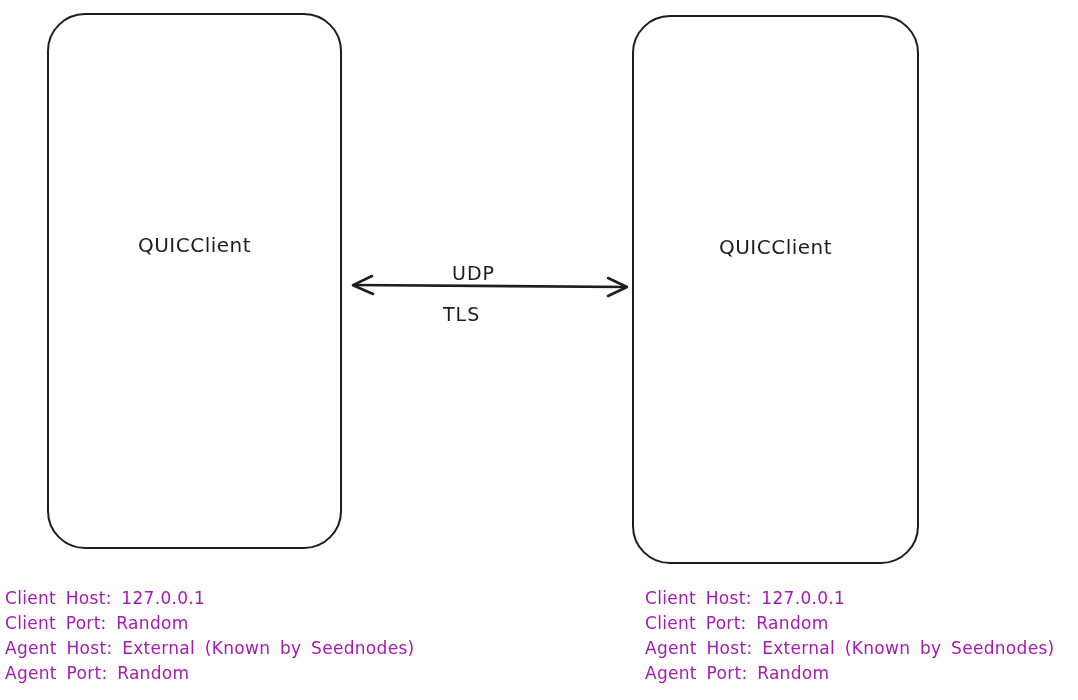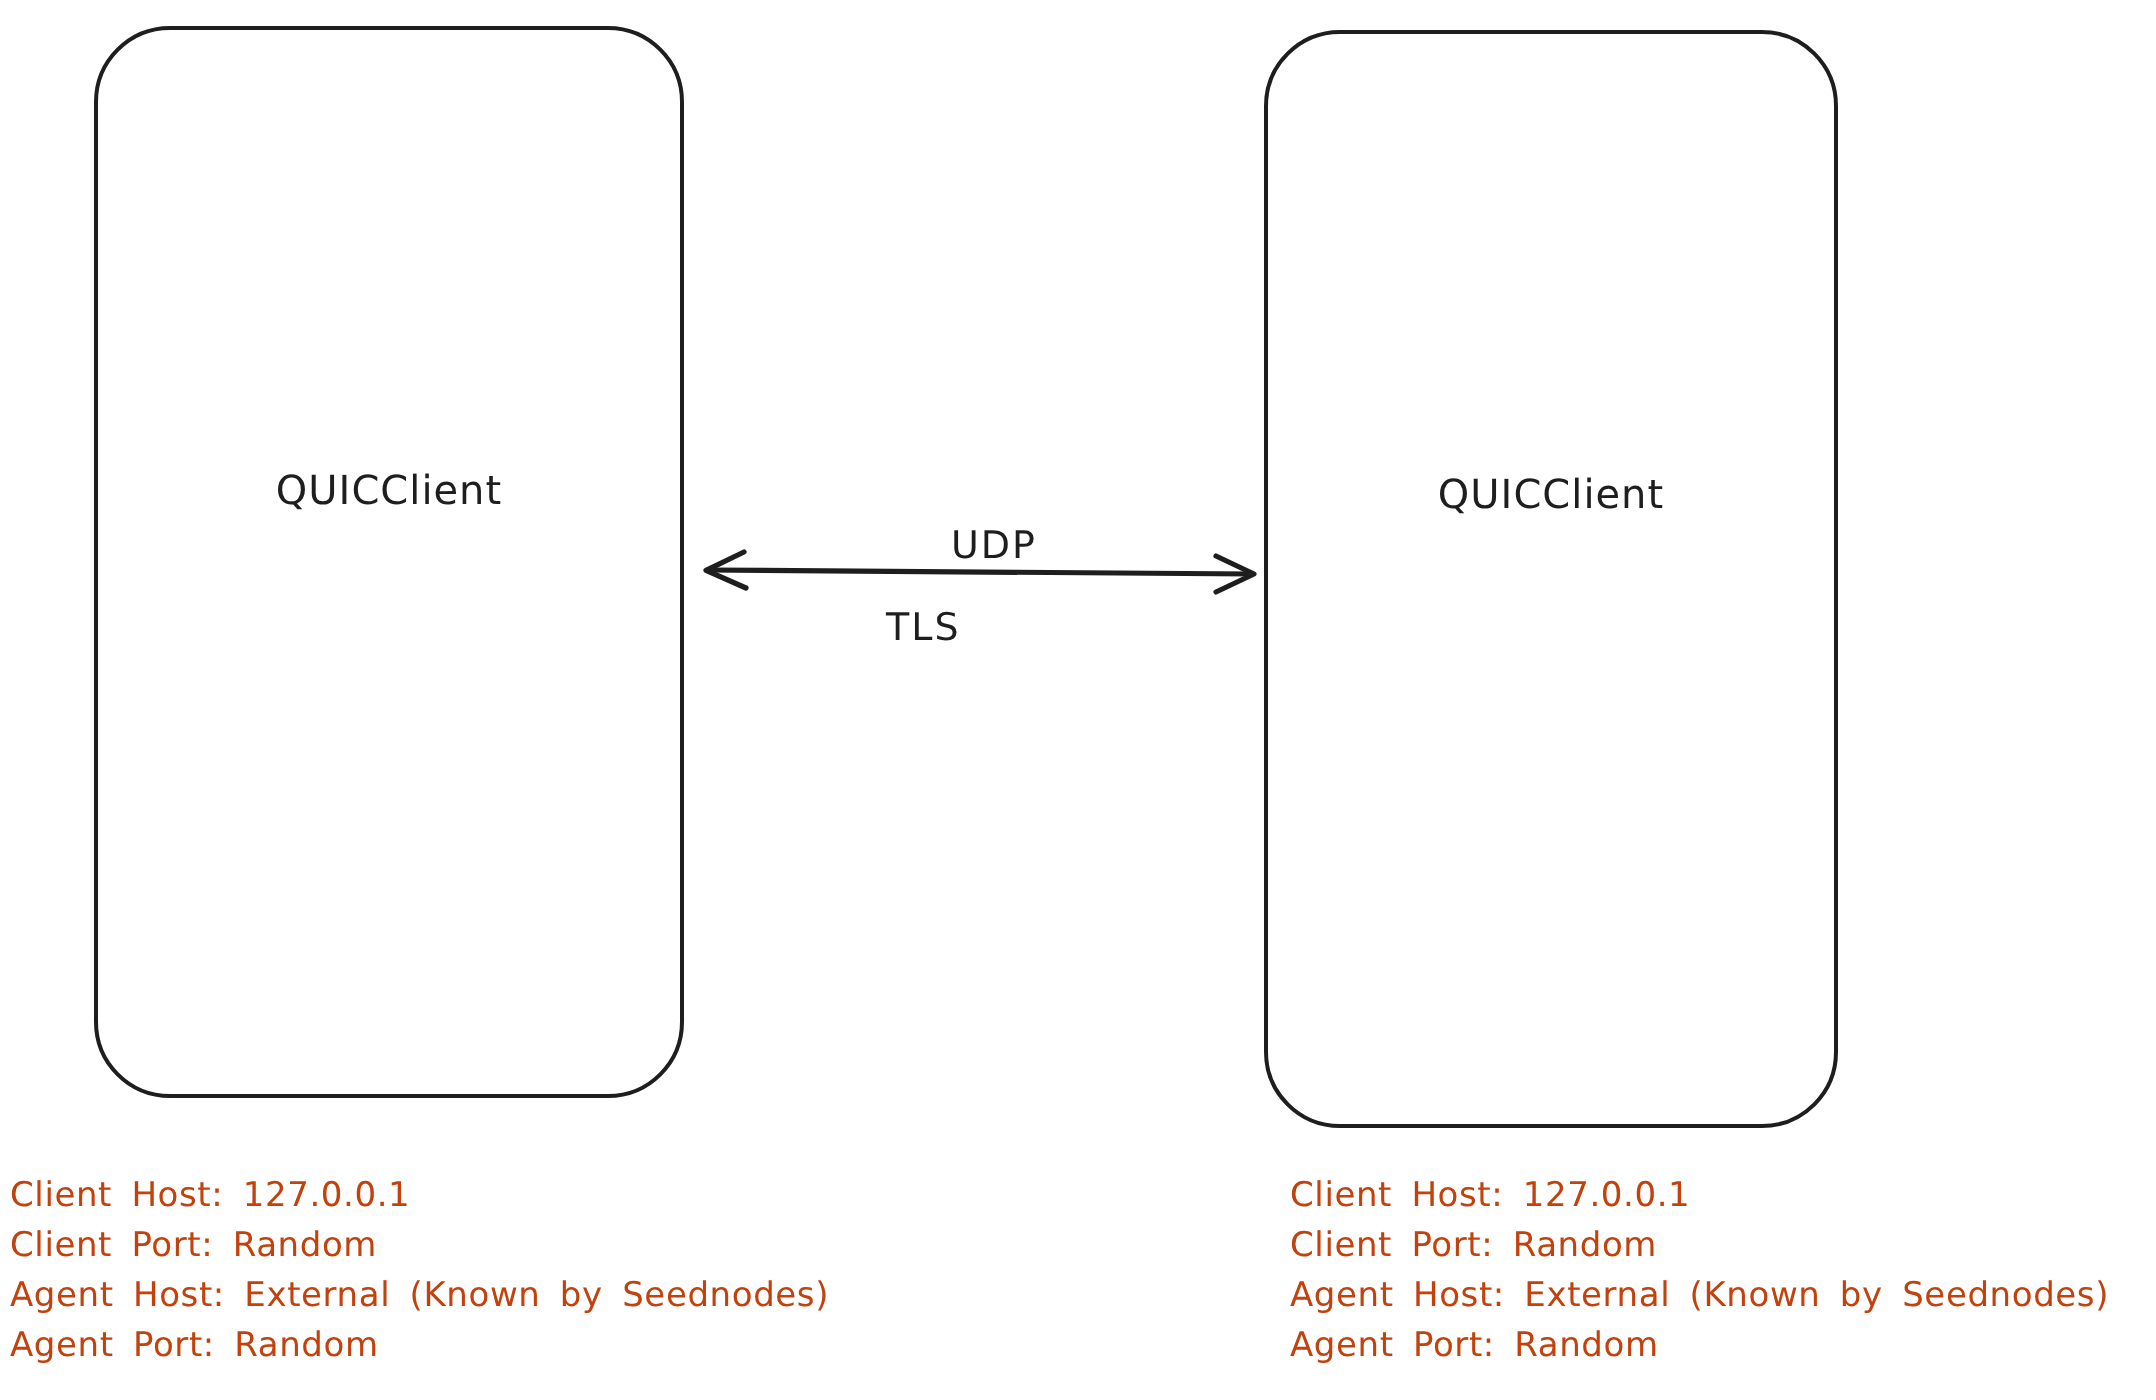--- a/index.html
+++ b/index.html
@@ -56,35 +56,35 @@
   .edge-label {
     position: absolute;
     font-size: 19px;
     letter-spacing: 1px;
     color: #1e1e1e;
   }
   .edge-label-top {
     left: 452px;
     top: 262px;
     width: 90px;
-    text-align: center;
+    text-align: left;
   }
   .edge-label-bottom {
     left: 443px;
     top: 303px;
     width: 90px;
     text-align: left;
   }
   .details {
     position: absolute;
     font-size: 17px;
     line-height: 25px;
     letter-spacing: 0.3px;
     word-spacing: 4px;
-    color: #c2410c;
+    color: #a21caf;
     white-space: nowrap;
   }
   .details-left {
     left: 5px;
     top: 586px;
   }
   .details-right {
     left: 645px;
     top: 586px;
   }

